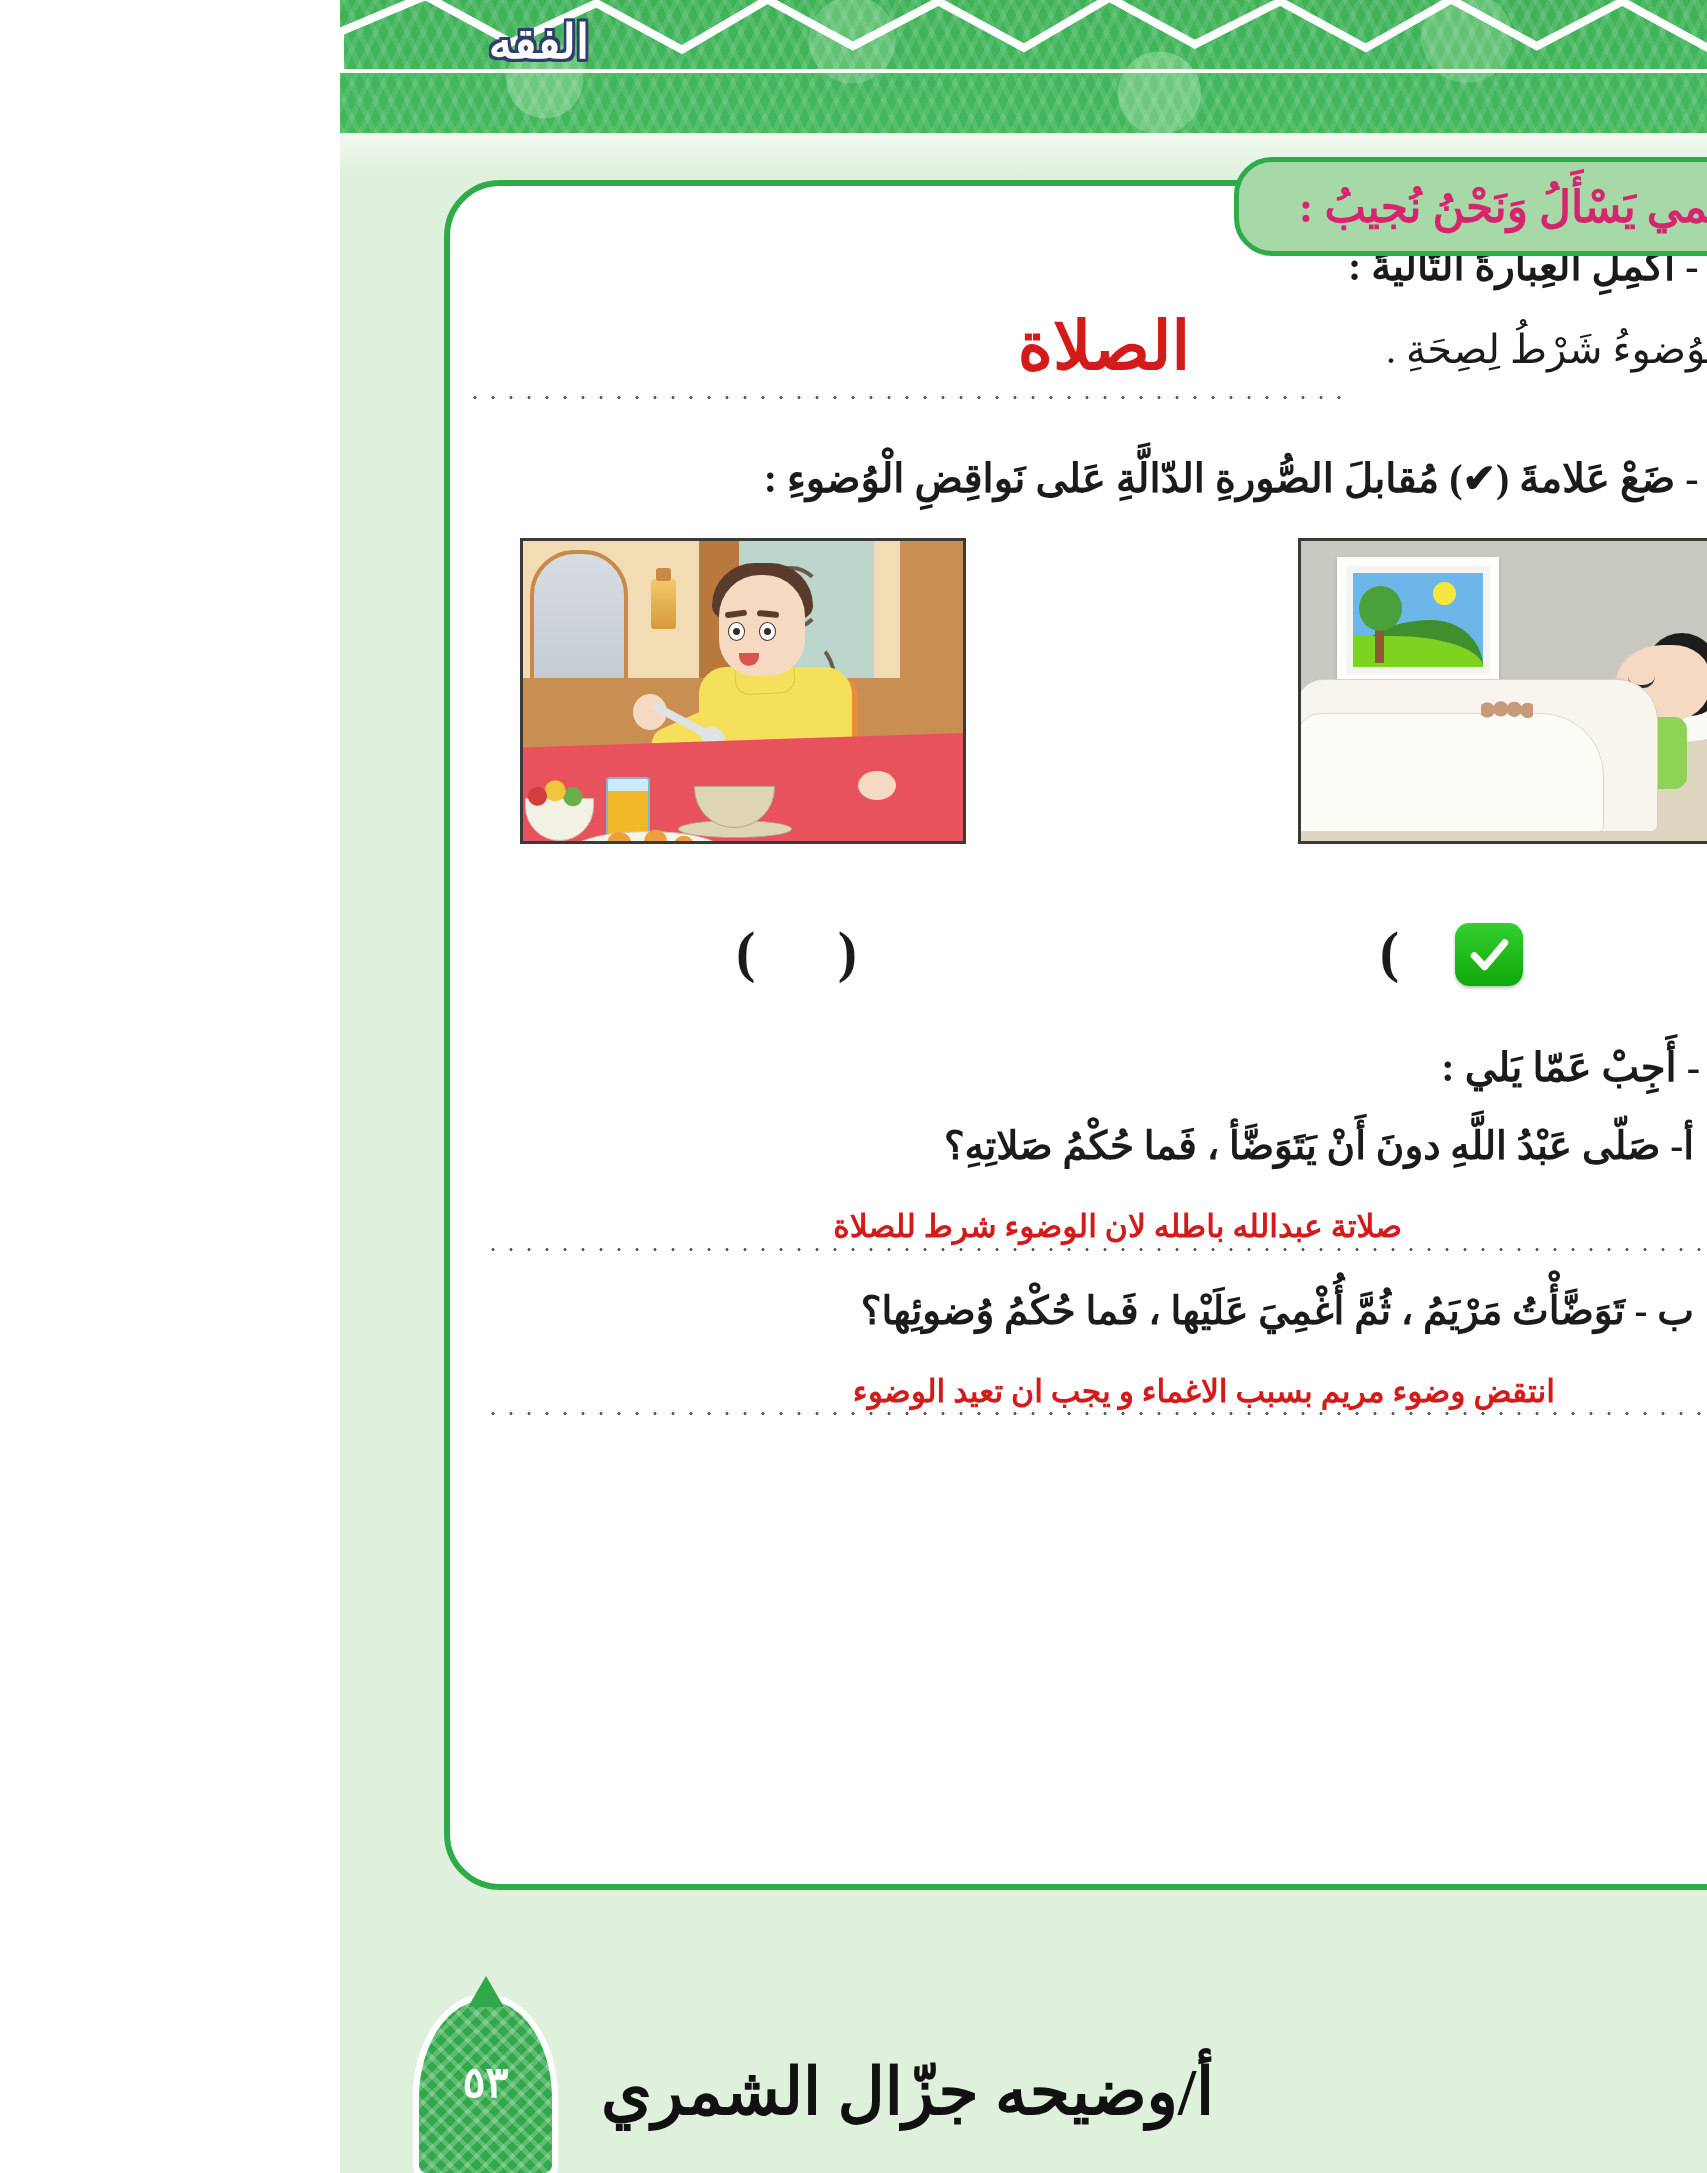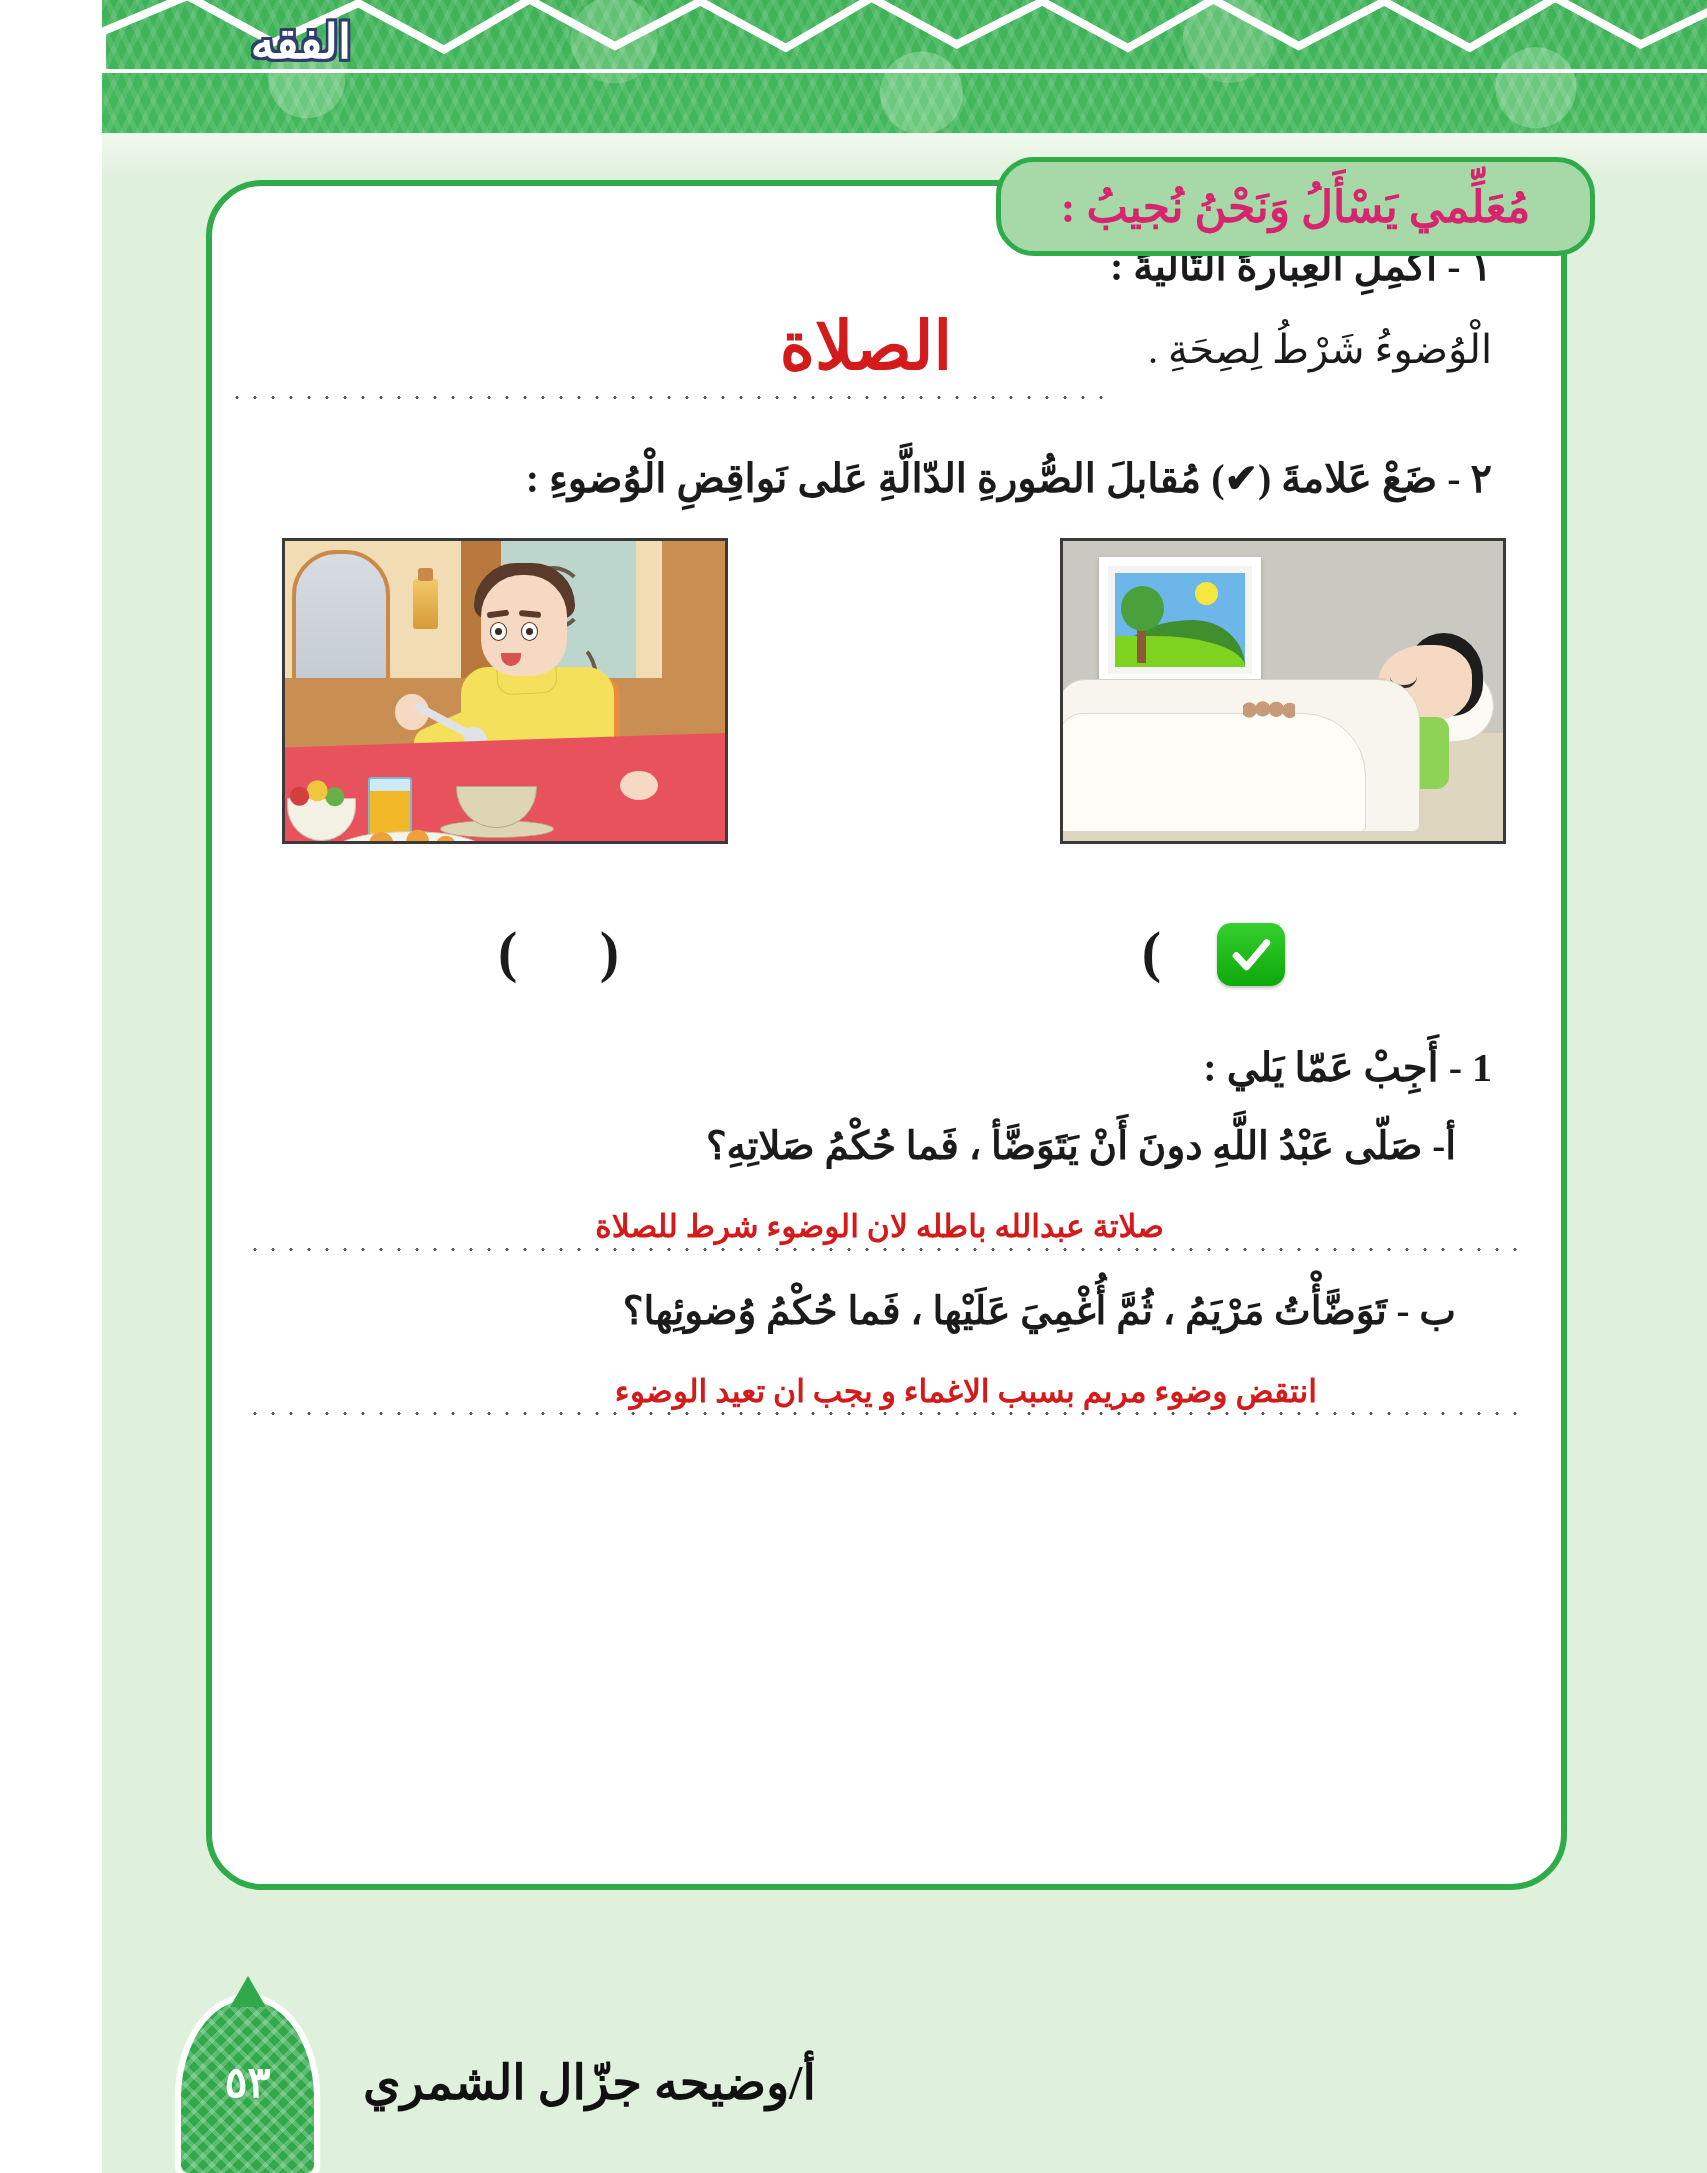--- a/index.html
+++ b/index.html
@@ -6,21 +6,21 @@
     margin: 0;
     padding: 0;
     background: #ffffff;
   }
   body {
     font-family: "Liberation Sans", sans-serif;
   }
 
   .page {
     position: relative;
-    width: 1605px;
+    width: 1367px;
     height: 2174px;
     background: #dff0dc;
     overflow: hidden;
   }
 
   
   .header-band {
     position: absolute;
     top: 0; left: 0;
     width: 1707px;
@@ -425,21 +425,21 @@
     color: #ffffff;
     font-family: "Liberation Serif", serif;
     font-size: 43px;
     font-weight: bold;
   }
   .teacher-name {
     position: absolute;
     left: 261px;
     top: 47px;
     font-family: "Liberation Serif", serif;
-    font-size: 48px;
+    font-size: 65px;
     font-weight: bold;
     color: #111111;
     direction: rtl;
     white-space: nowrap;
   }
 </style>
 </head>
 <body>
 
 <div class="page">

